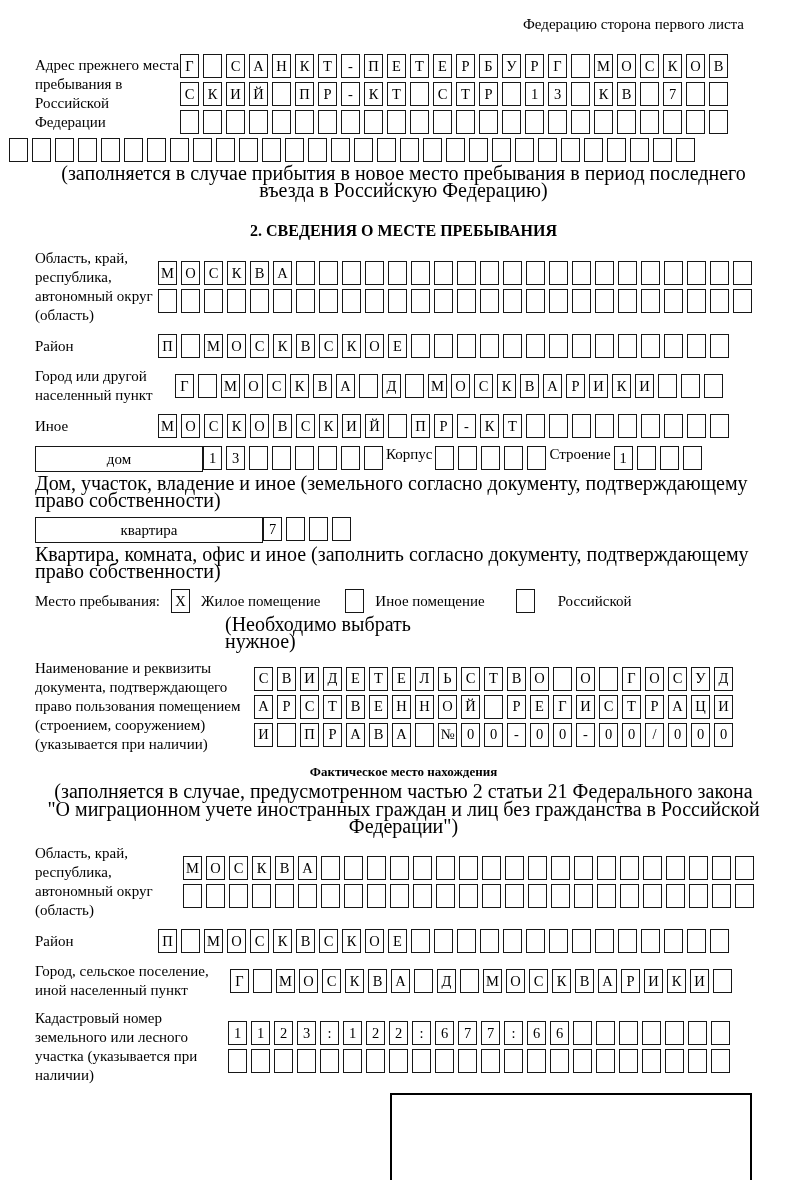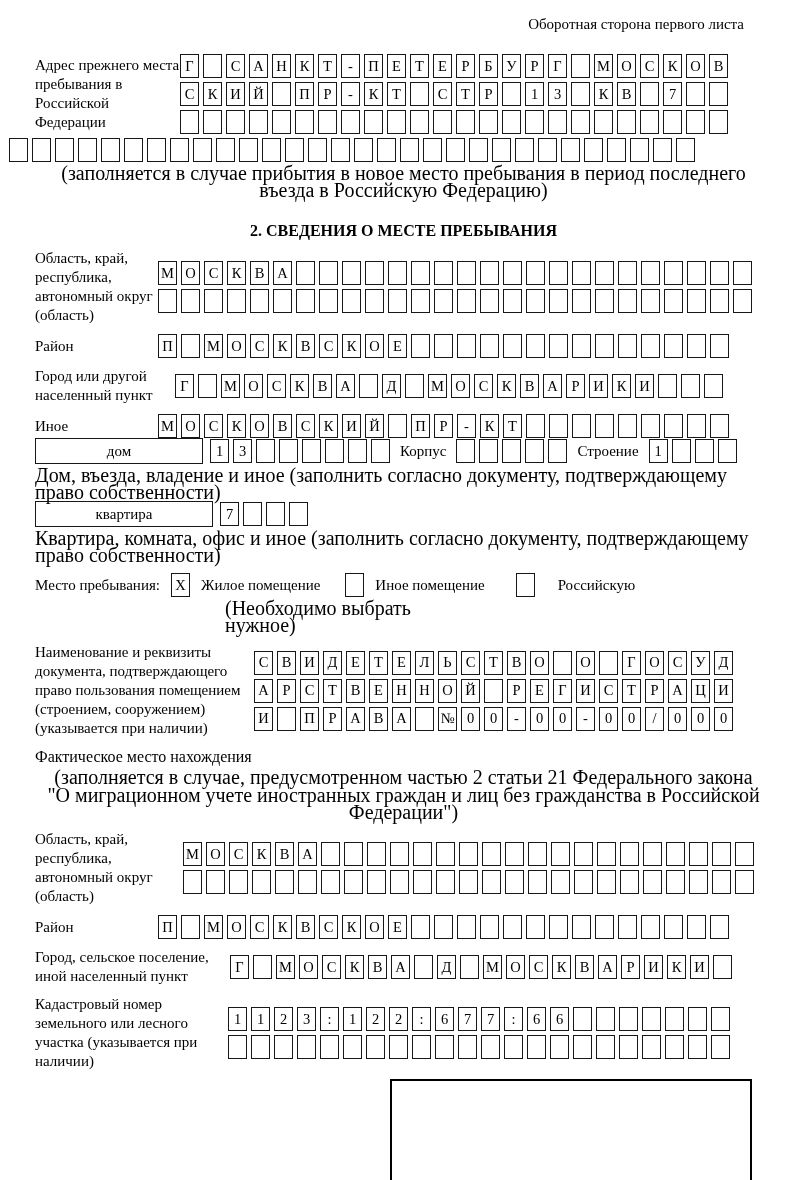--- a/index.html
+++ b/index.html
@@ -27,49 +27,49 @@
   .cell {
     width:19px; height:24px; border:1.6px solid #171717;
     display:flex; align-items:center; justify-content:center;
     font-size:14.5px; flex:none; background:#fff;
   }
 
   .caption { font-size:20px; margin-top:3px; line-height:17px; }
   .center { text-align:center; }
 
   .section-title { font-size:16px; font-weight:bold; text-align:center; margin-top:23px; }
-  .sub-title { font-size:16px; font-weight:normal; margin-top:10px; }
-
-  .house-row { display:flex; align-items:center; gap:7px; }
+  .sub-title { font-size:13px; font-weight:bold; text-align:center; margin-top:10px; }
+
+  .house-row { display:flex; margin-top:8px; }
   .wide-box {
     border:1.6px solid #171717; height:26px;
     display:flex; align-items:center; justify-content:center; font-size:15px;
   }
   .dom-box { width:168px; }
-  .kv-box  { width:178px; }
+  .kv-box  { width:228px; }
   .inline-label { font-size:15px; margin:0 3px; flex:none; }
 
   .fullrow { margin-left:-26px; margin-top:4px; }
 
   .stay-row { display:flex; align-items:center; gap:11px; margin-top:9px; font-size:15px; }
   .stay-caption { margin-left:190px; width:250px; text-align:left; }
 
   .stamp { margin-left:355px; width:362px; margin-top:8px; }
   .stamp-box { width:362px; height:174px; border:2px solid #000; }
   .stamp-caption {
     width:446px; margin-left:-42px; margin-top:4px;
     text-align:center; font-size:14.5px; line-height:18.5px;
   }
 </style>
 </head>
 <body>
 
 <div class="page">
 
-  <div class="header-note">Оборотная сторона первого листа</div>
+  <div class="header-note">Федерацию сторона первого листа</div>
 
   <div class="form-row" style="margin-top:21px;">
     <div class="label w145">Адрес прежнего места пребывания в Российской Федерации</div>
     <div class="rows">
       <div class="cellrow">
           <span class="cell">Г</span>
           <span class="cell"></span>
           <span class="cell">С</span>
           <span class="cell">А</span>
           <span class="cell">Н</span>
@@ -358,41 +358,41 @@
         <span class="cell"></span>
       </div>
     <span class="inline-label">Строение</span>
     <div class="cellrow">
         <span class="cell">1</span>
         <span class="cell"></span>
         <span class="cell"></span>
         <span class="cell"></span>
       </div>
   </div>
-  <div class="caption">Дом, въезда, владение и иное (заполнить согласно документу, подтверждающему право собственности)</div>
+  <div class="caption">Дом, участок, владение и иное (земельного согласно документу, подтверждающему право собственности)</div>
 
   <div class="house-row">
     <div class="wide-box kv-box">квартира</div>
     <div class="cellrow">
         <span class="cell">7</span>
         <span class="cell"></span>
         <span class="cell"></span>
         <span class="cell"></span>
       </div>
   </div>
   <div class="caption">Квартира, комната, офис и иное (заполнить согласно документу, подтверждающему право собственности)</div>
 
   <div class="stay-row">
     <span>Место пребывания:</span>
     <span class="cell">X</span>
     <span>Жилое помещение</span>
     <span class="cell" style="margin-left:14px;"></span>
     <span>Иное помещение</span>
     <span class="cell" style="margin-left:20px;"></span>
-    <span style="margin-left:12px;">Российскую</span>
+    <span style="margin-left:12px;">Российской</span>
   </div>
   <div class="caption stay-caption">(Необходимо выбрать нужное)</div>
 
   <div class="form-row">
     <div class="label w219">Наименование и реквизиты документа, подтверждающего право пользования помещением (строением, сооружением) (указывается при наличии)</div>
     <div class="rows">
       <div class="cellrow">
           <span class="cell">С</span>
           <span class="cell">В</span>
           <span class="cell">И</span>

